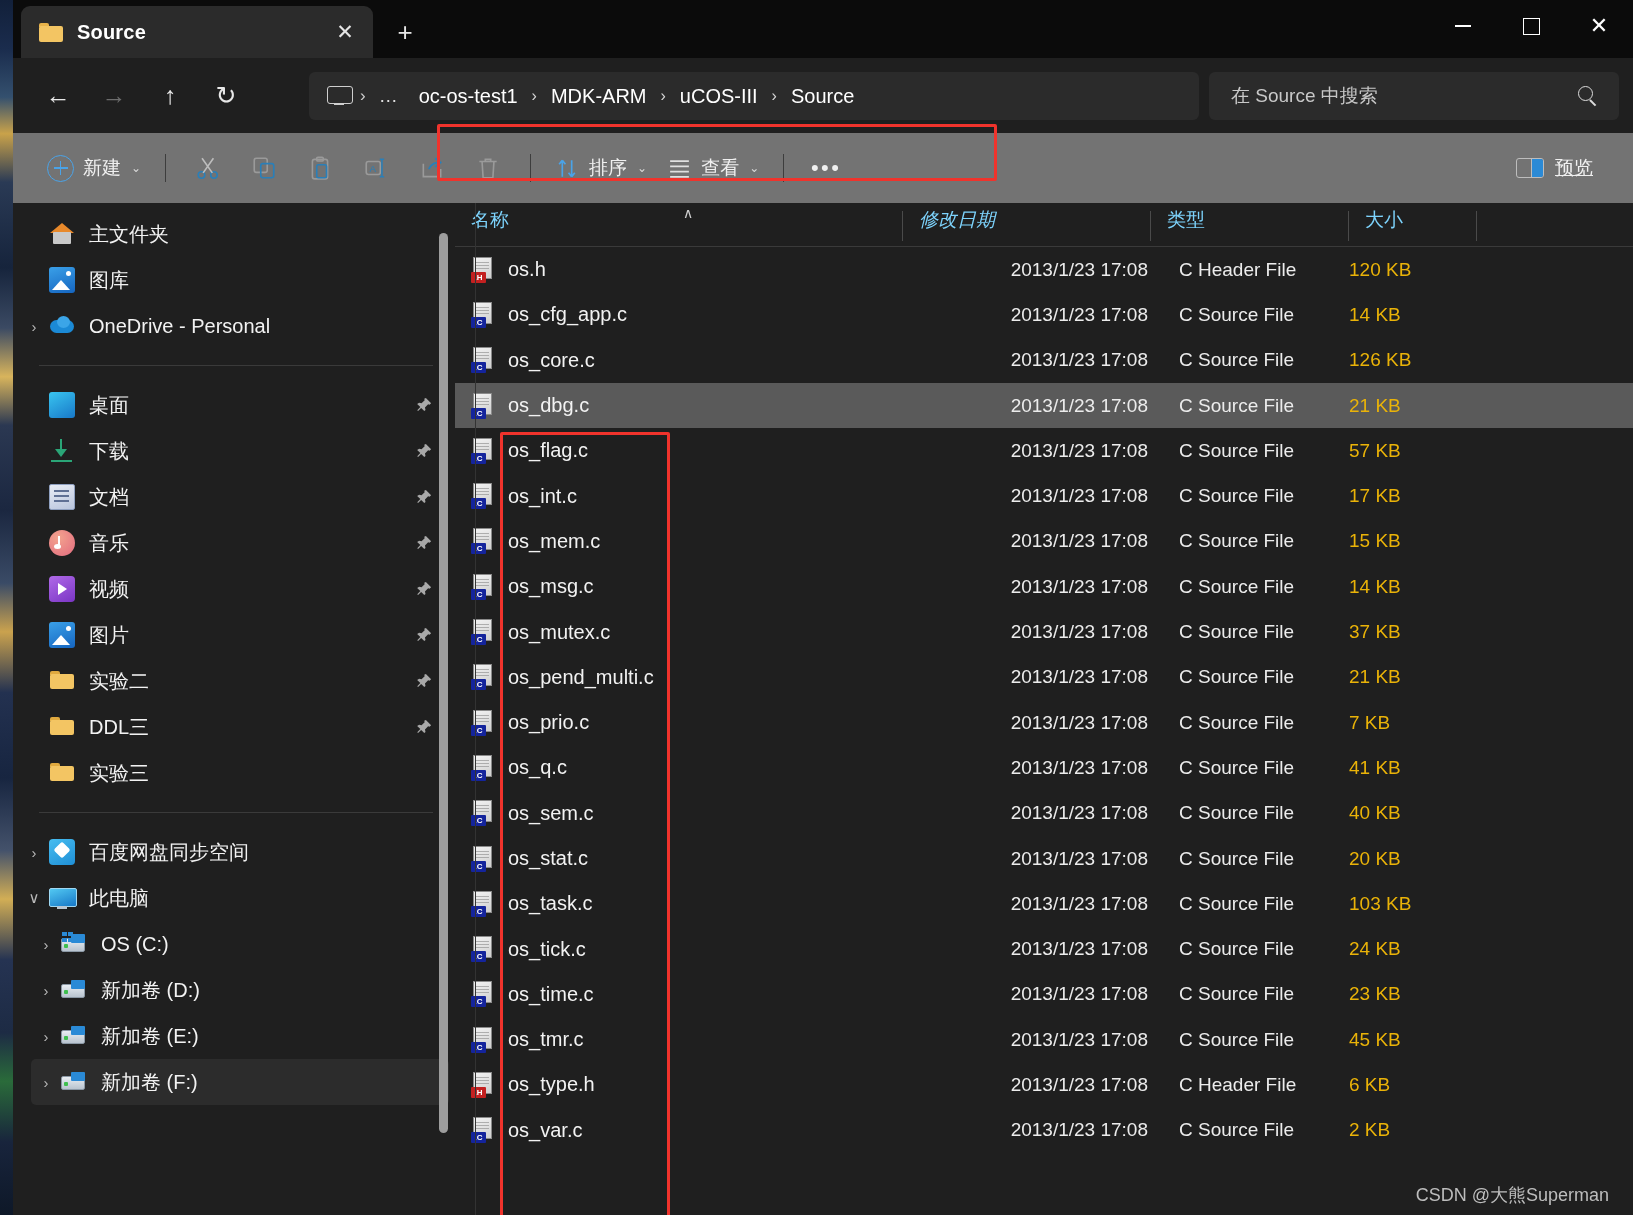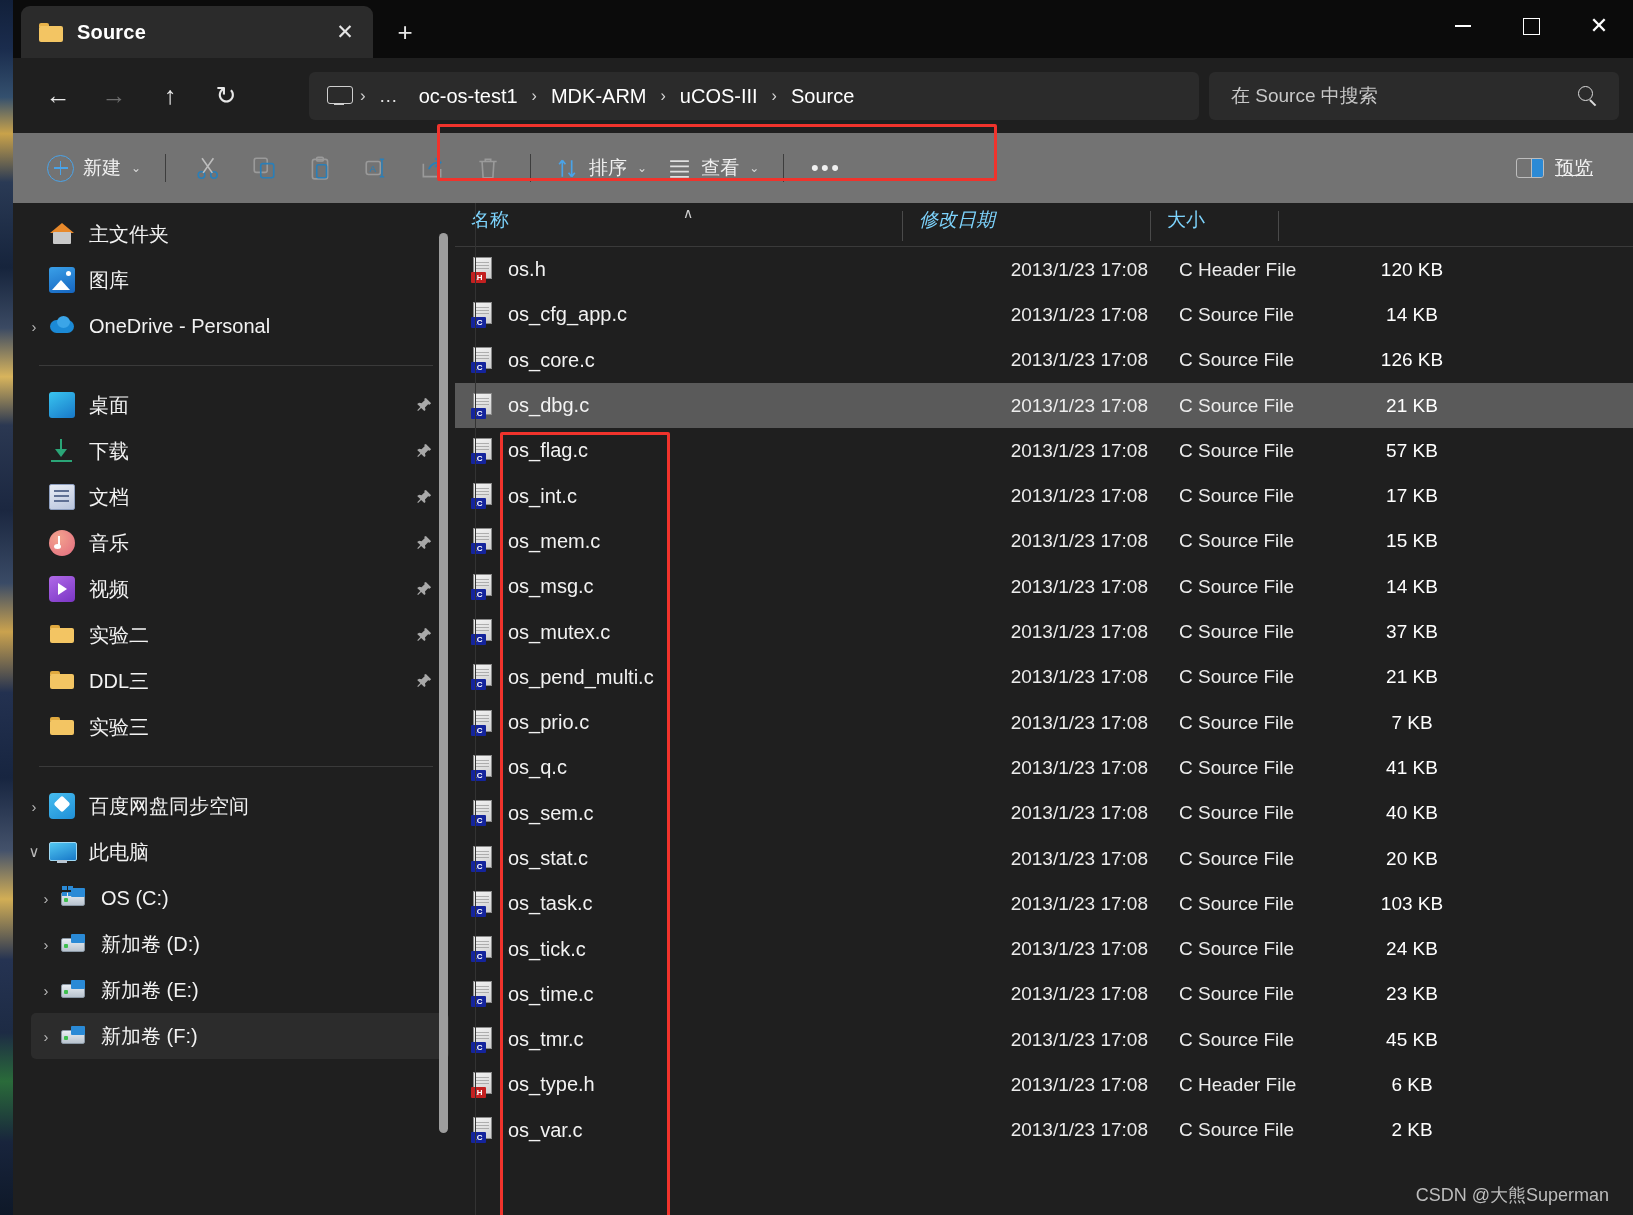--- a/index.html
+++ b/index.html
@@ -420,21 +420,21 @@
   .fileicon .badge {
     position: absolute; left: 0px; bottom: 0px; width: 15px; height: 11px;
     border-radius: 1px; color: #ffffff; font-size: 8px; line-height: 11px;
     text-align: center; font-family: "Liberation Sans", sans-serif; font-weight: 700;
   }
   .fileicon.c .badge { background: #14249c; }
   .fileicon.h .badge { background: #c32020; }
   .fname { color: #f2f2f2; font-size: 20px; }
   .cell-date { width: 248px; text-align: right; color: #ececec; font-size: 19px; padding-right: 3px; }
   .cell-type { width: 198px; color: #ececec; font-size: 19px; padding-left: 28px; }
-  .cell-size { width: 128px; text-align: center; color: #ffffff; font-size: 19px; padding-right: 2px; }
+  .cell-size { width: 128px; text-align: left; color: #eab308; font-size: 19px; padding-right: 2px; }
 
   
   #name-annotation {
     position: absolute; left: 487px; top: 229px; width: 170px; height: 925px;
     border: 3px solid #f0332c; border-radius: 2px; pointer-events: none; z-index: 40;
   }
 
   #watermark {
     position: absolute; right: 24px; bottom: 8px; color: #bdbdbd; font-size: 18px;
     z-index: 45; user-select: none;
@@ -624,20 +624,28 @@
           <div class="sb-row">
             <span class="sb-chev hidden"></span>
             <span class="sb-ico ico-video"></span>
             <span class="sb-label">视频</span>
             <span class="sb-pin"><svg width="18" height="18" viewBox="0 0 24 24" fill="#a8a8a8">
                 <path d="M14.5 2.5l7 7-2.2 2.2-1.8-.6-4.2 4.2.7 3.2-1.6 1.6-4.2-4.2-4.1 4.1-1.1-1.1 4.1-4.1-4.2-4.2L5.5 9l3.2.7 4.2-4.2-.6-1.8z"></path>
               </svg></span>
           </div>
           <div class="sb-row">
             <span class="sb-chev hidden"></span>
+            <span class="sb-ico ico-picture"></span>
+            <span class="sb-label">图片</span>
+            <span class="sb-pin"><svg width="18" height="18" viewBox="0 0 24 24" fill="#a8a8a8">
+                <path d="M14.5 2.5l7 7-2.2 2.2-1.8-.6-4.2 4.2.7 3.2-1.6 1.6-4.2-4.2-4.1 4.1-1.1-1.1 4.1-4.1-4.2-4.2L5.5 9l3.2.7 4.2-4.2-.6-1.8z"></path>
+              </svg></span>
+          </div>
+          <div class="sb-row">
+            <span class="sb-chev hidden"></span>
             <span class="sb-ico ico-folder"></span>
             <span class="sb-label">实验二</span>
             <span class="sb-pin"><svg width="18" height="18" viewBox="0 0 24 24" fill="#a8a8a8">
                 <path d="M14.5 2.5l7 7-2.2 2.2-1.8-.6-4.2 4.2.7 3.2-1.6 1.6-4.2-4.2-4.1 4.1-1.1-1.1 4.1-4.1-4.2-4.2L5.5 9l3.2.7 4.2-4.2-.6-1.8z"></path>
               </svg></span>
           </div>
           <div class="sb-row">
             <span class="sb-chev hidden"></span>
             <span class="sb-ico ico-folder"></span>
             <span class="sb-label">DDL三</span>
@@ -703,20 +711,23 @@
     <div id="sidebar-divider"></div>
 
     <div id="listpane">
       <div id="colheader">
         <div class="col" id="col-name">
           <span class="coltext">名称</span>
         </div>
         <div class="col" id="col-date">
           <span class="coltext">修改日期</span>
         </div>
+        <div class="col" id="col-type">
+          <span class="coltext">类型</span>
+        </div>
         <div class="col" id="col-size">
           <span class="coltext">大小</span>
         </div>
         <div class="col" id="col-tail"></div>
         <span id="sort-caret">∧</span>
       </div>
       <div id="rows">
           <div class="row">
             <div class="cell-name">
               <span class="fileicon h">

